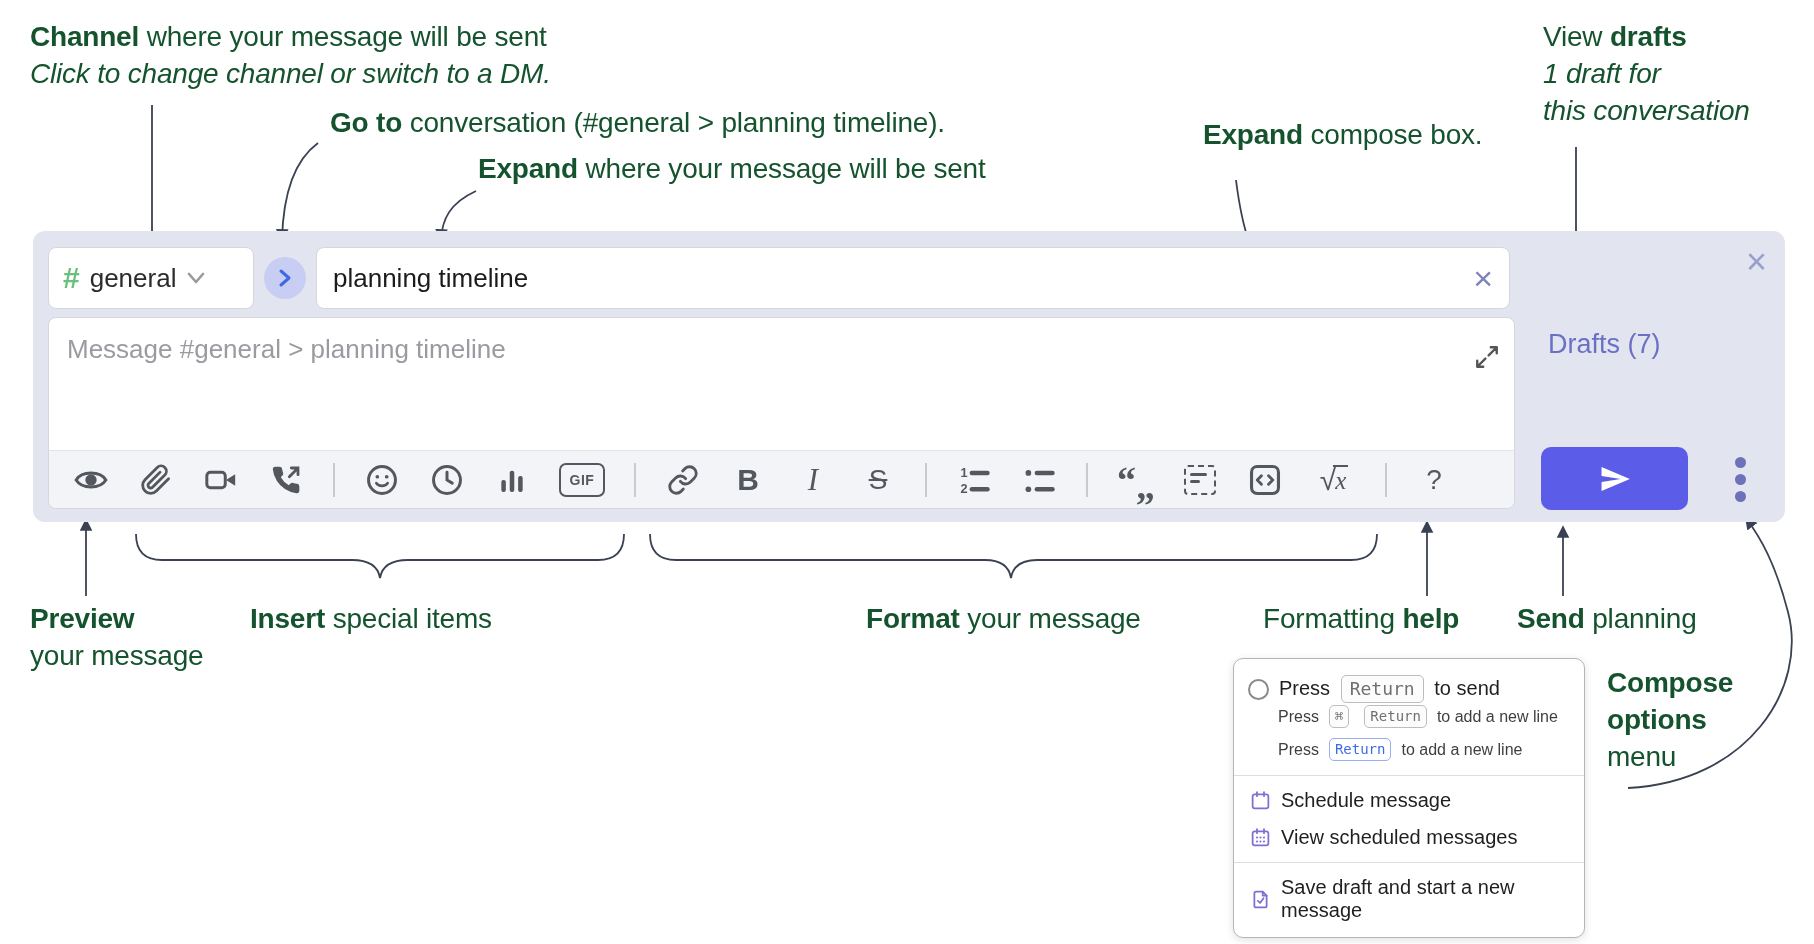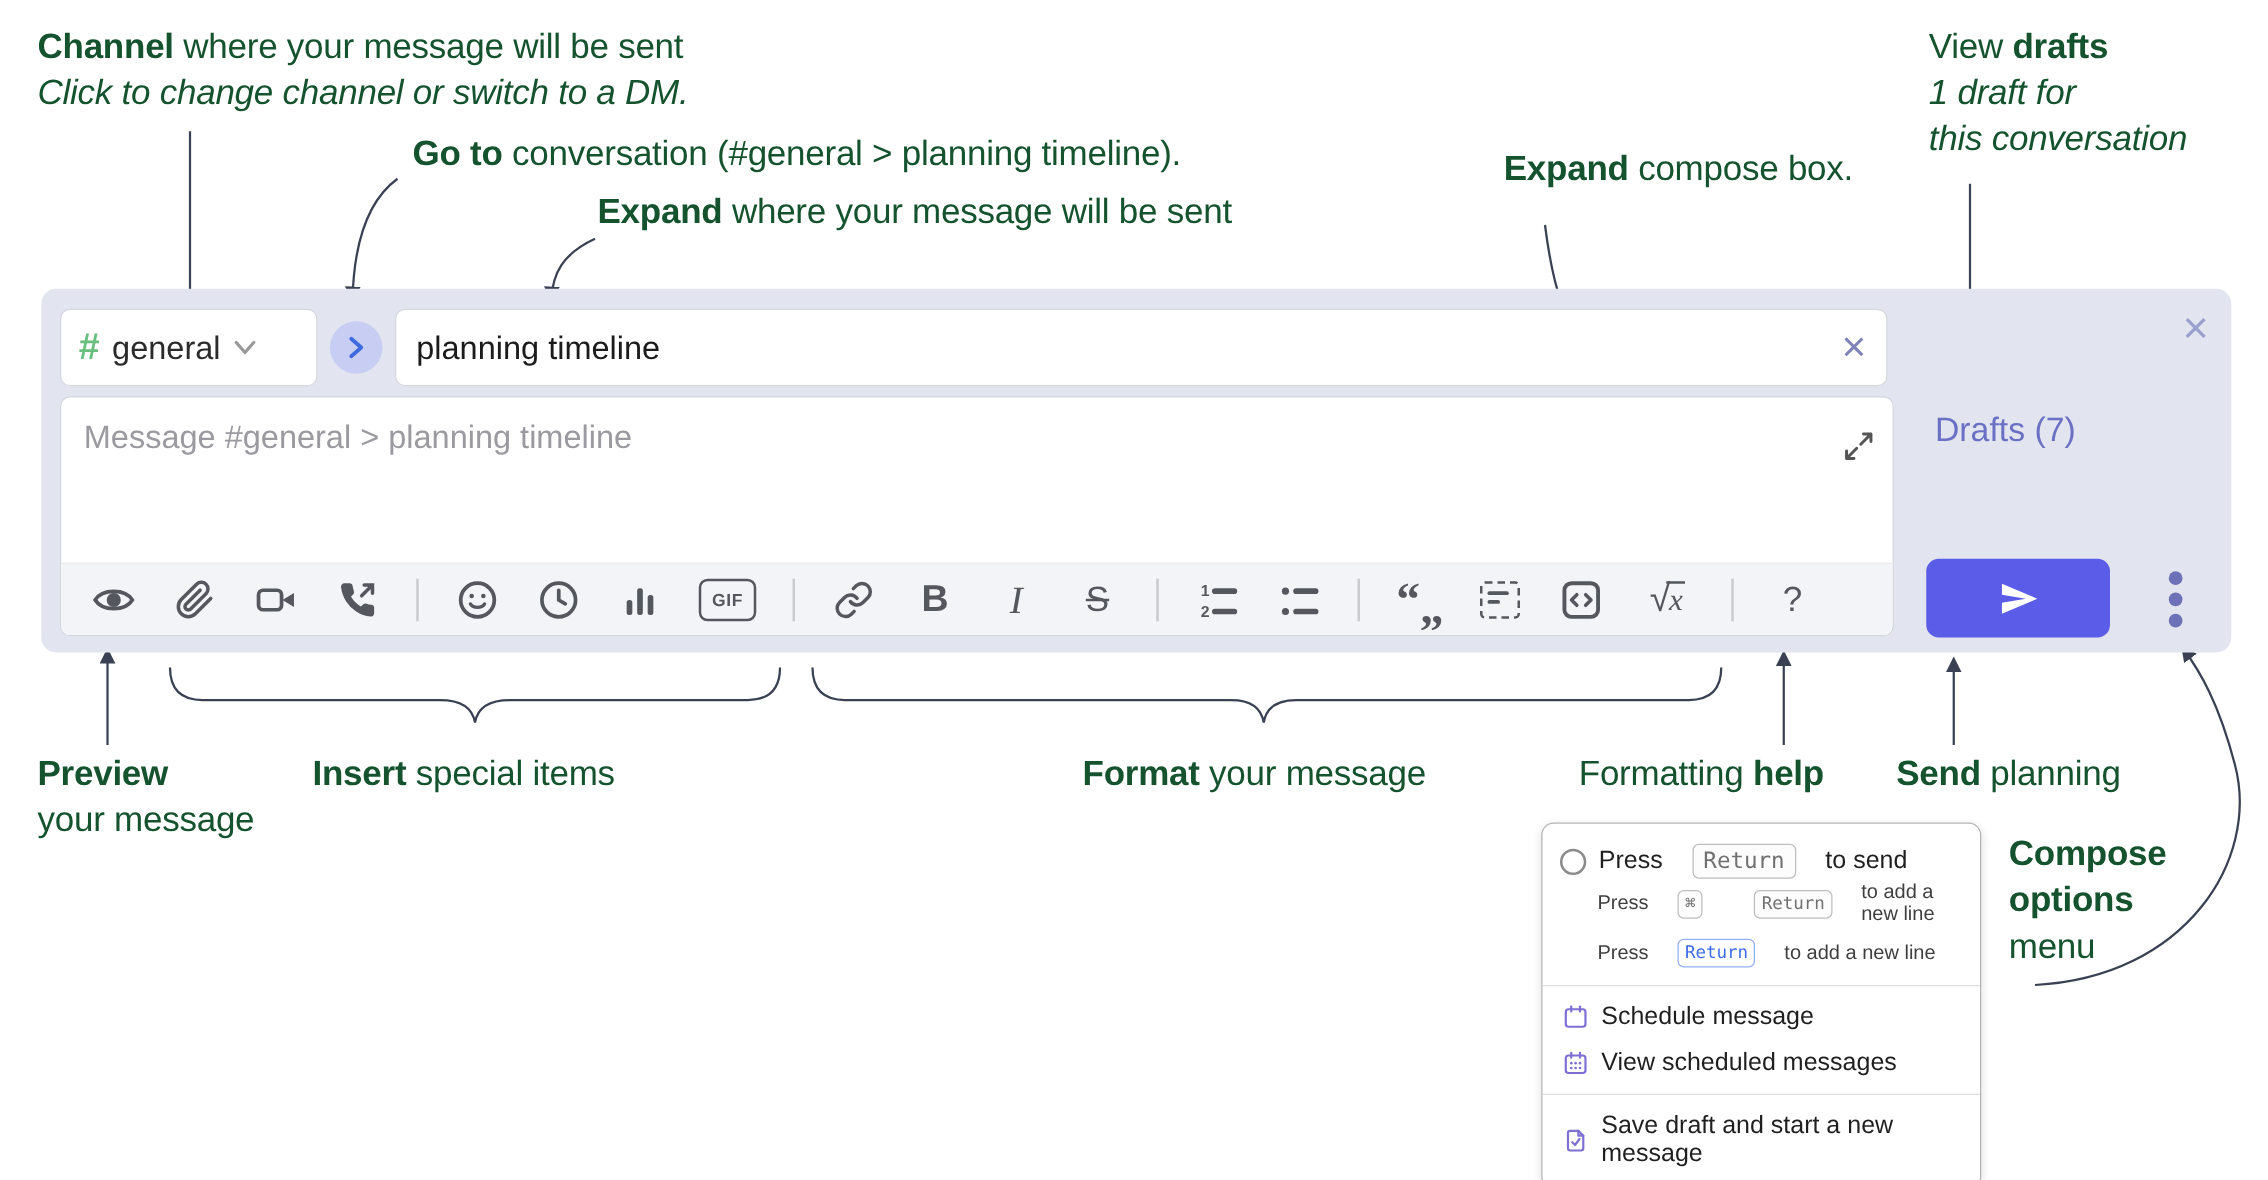--- a/index.html
+++ b/index.html
@@ -60,21 +60,21 @@
   #menu{position:absolute;left:1233px;top:658px;width:352px;background:#fff;border:1.5px solid #b5b5b5;
         border-radius:10px;box-shadow:0 2px 8px rgba(0,0,0,0.12);box-sizing:border-box;font-size:20px;color:#1f1f1f;}
   .msec{padding:12px 14px;}
   .mdiv{border-top:1px solid #ddd;}
   .opt{display:flex;align-items:center;gap:10px;margin:4px 0 2px;cursor:pointer;}
   .optsub{margin:2px 0 10px 30px;font-size:16px;color:#3f3f3f;display:flex;align-items:center;gap:5px;}
   .radio{width:17px;height:17px;border:2px solid #8a8a8a;border-radius:50%;flex:0 0 auto;position:relative;background:#fff;}
   .radio.sel{border-color:#2f7ce0;}
   .radio.sel::after{content:"";position:absolute;left:3px;top:3px;width:11px;height:11px;border-radius:50%;background:#2f7ce0;}
   .key{display:inline-block;border:1.5px solid #bdbdbd;border-radius:5px;padding:0 8px;color:#707070;
-       background:#fcfcfc;font-size:18px;line-height:26px;margin:0 18px;}
+       background:#fcfcfc;font-size:18px;line-height:26px;margin:0 5px;}
   .key.sm{font-size:14px;line-height:21px;padding:0 5px;}
   .key.blue{border-color:#96b0f2;color:#3c6ce5;background:#fff;}
   .mitem{display:flex;align-items:center;gap:10px;padding:7px 2px;cursor:pointer;}
   .mitem svg{flex:0 0 auto;}
 </style>
 </head>
 <body>
 
 <div id="stage">
 

